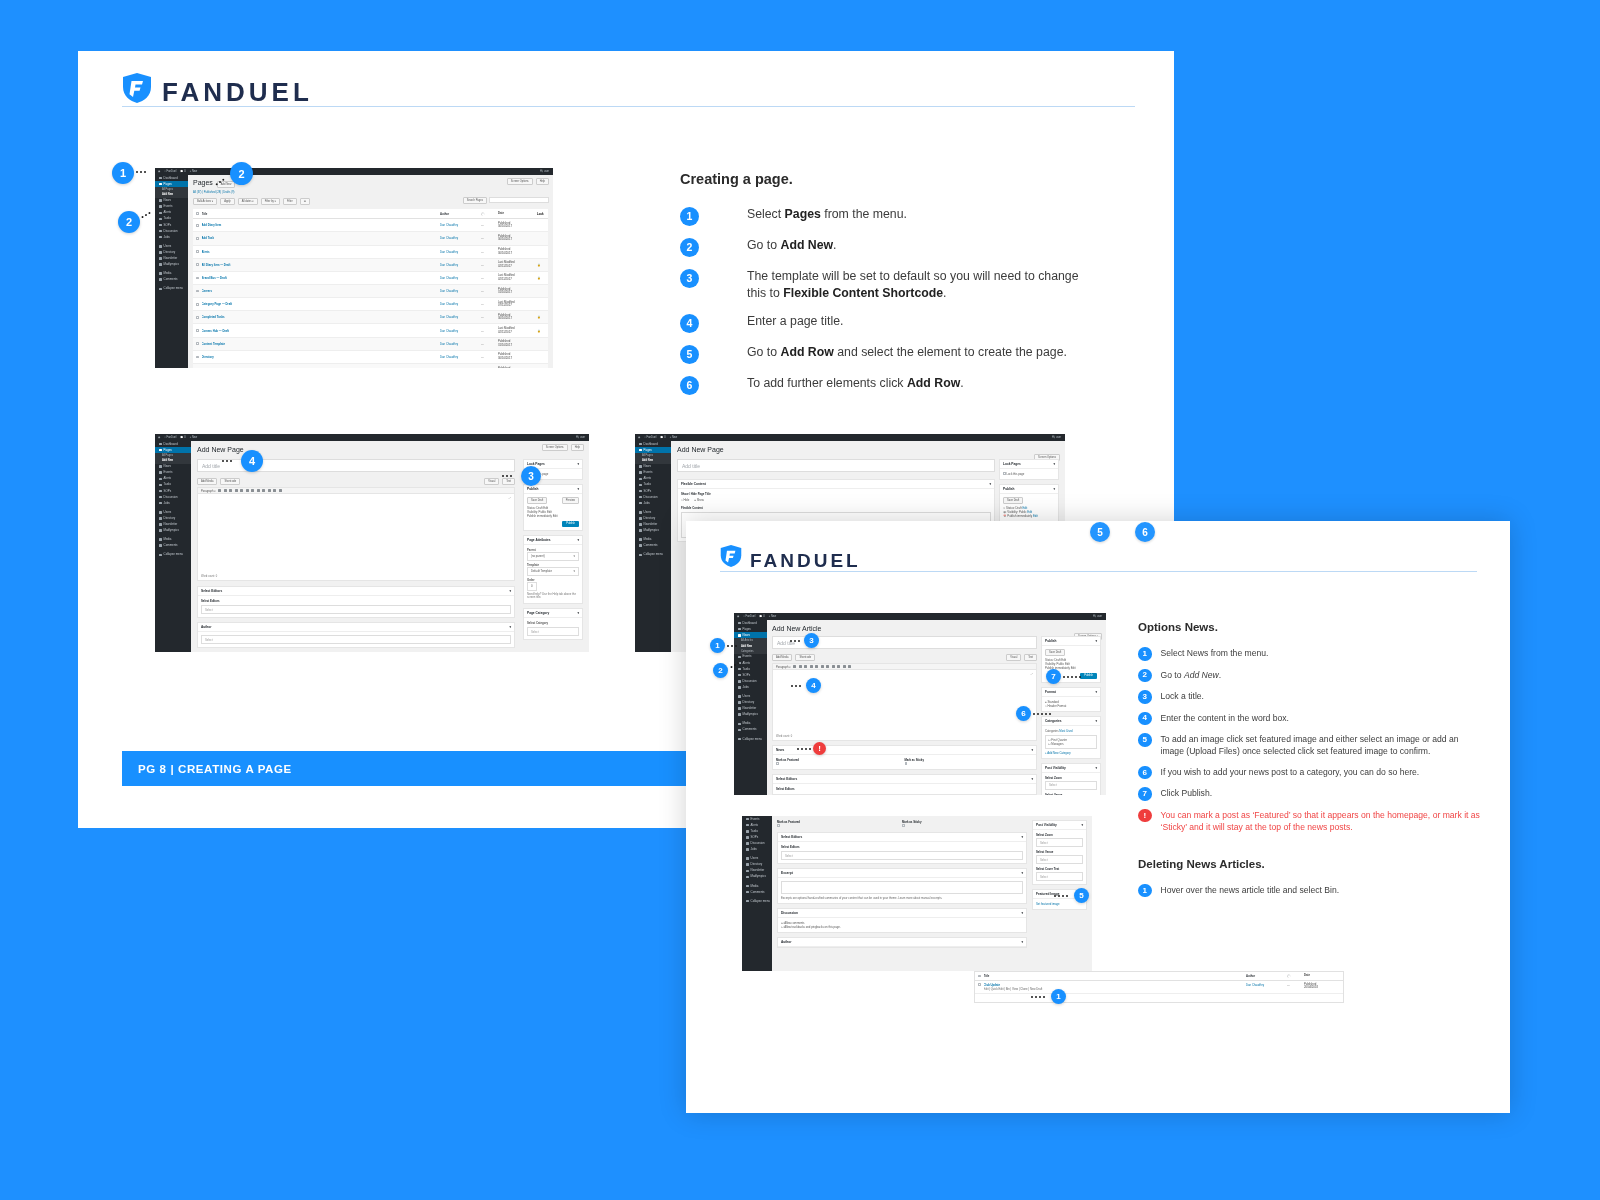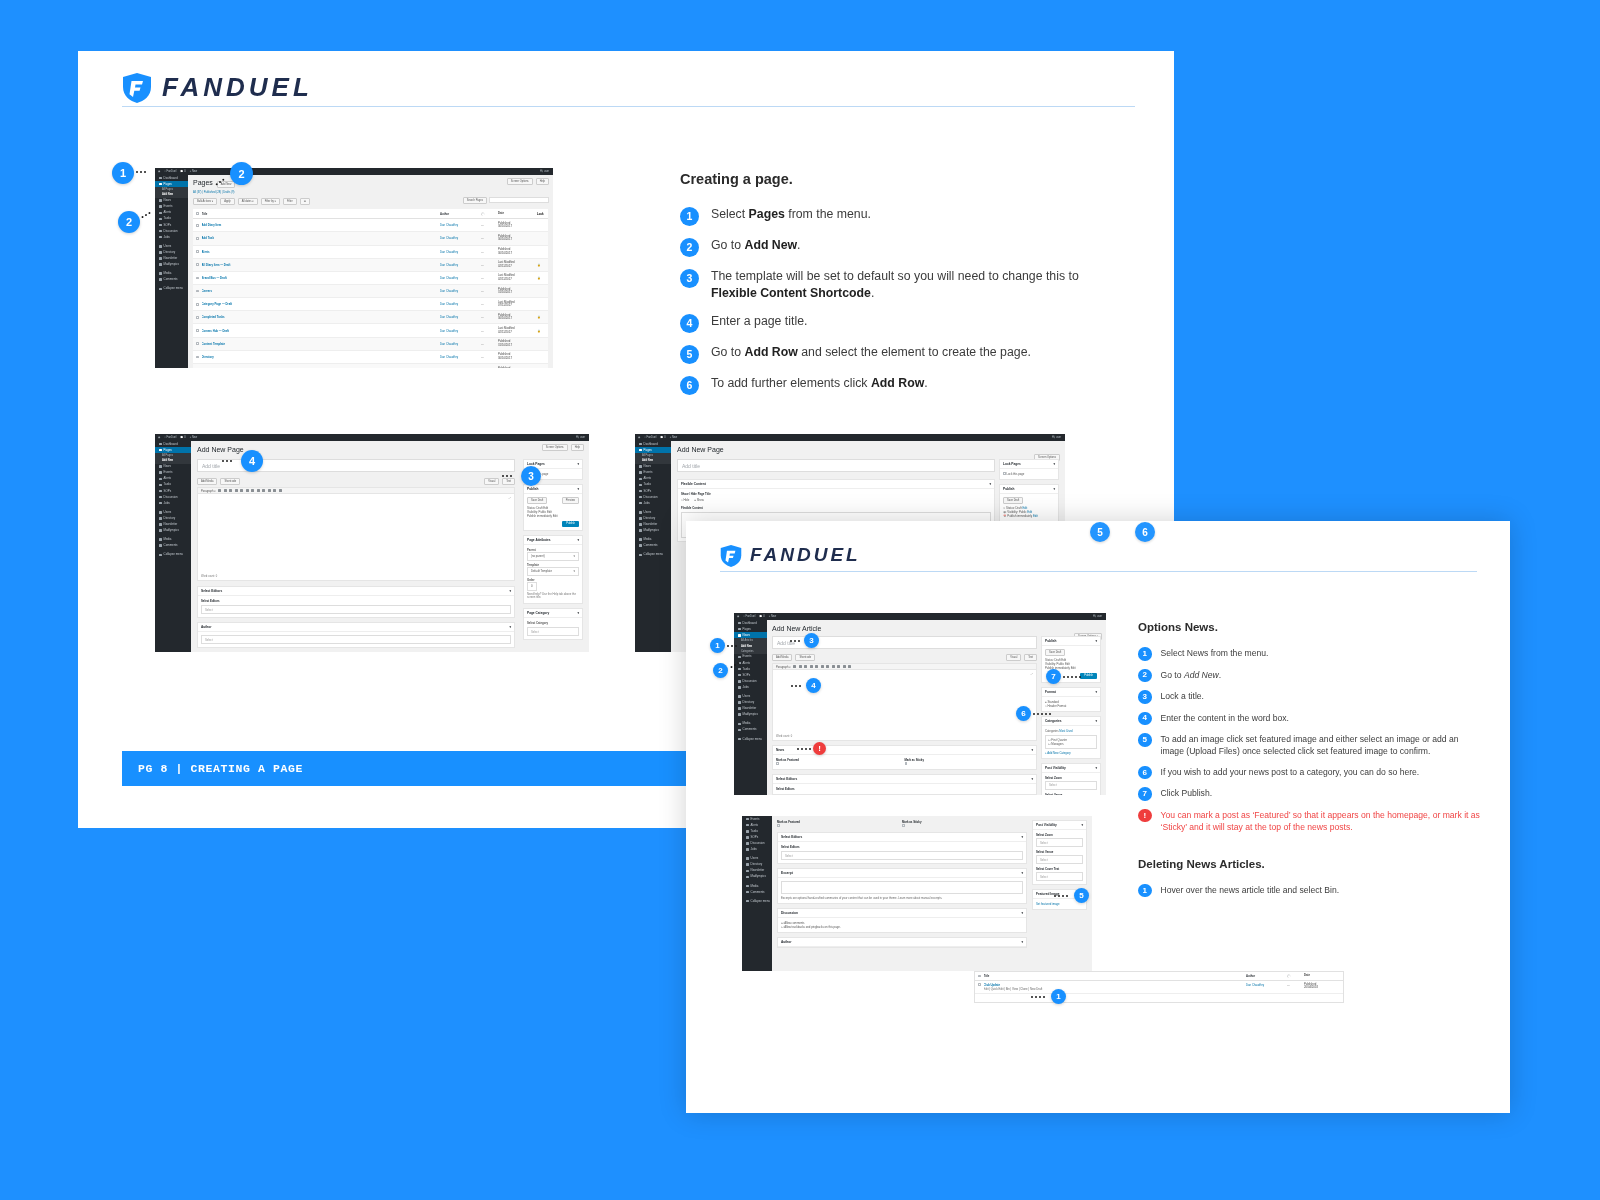--- a/index.html
+++ b/index.html
@@ -11,39 +11,39 @@
     overflow:hidden;
     position:relative;
   }
 
   
   .sheet { position:absolute; background:#ffffff; }
   #sheet-8  { left:78px;  top:51px;  width:1096px; height:777px; }
   #sheet-22 { left:686px; top:521px; width:824px; height:592px; box-shadow:0 0 26px rgba(0,0,0,.18); }
 
   
-  .logo-wrap { display:flex; align-items:flex-start;font-style:italic; }
+  .logo-wrap { display:flex; align-items:flex-end; }
   .logo-mark { flex:0 0 auto; }
   .logo-text { font-weight:bold; color:#1f2d4e; letter-spacing:3px; }
 
   #sheet-8 .logo-wrap  { position:absolute; left:44px; top:21px; }
   #sheet-8 .logo-text  { font-size:26px; letter-spacing:4px; margin-left:10px; }
   #sheet-8 .hr         { position:absolute; left:44px; top:55px; width:1013px; height:1px; background:#bcd9f5; }
 
   #sheet-22 .logo-wrap { position:absolute; left:34px; top:23px; }
   #sheet-22 .logo-text { font-size:19px; letter-spacing:3px; margin-left:8px; }
   #sheet-22 .hr        { position:absolute; left:34px; top:50px; width:757px; height:1px; background:#bcd9f5; }
 
   
   .footer-bar {
     position:absolute; background:#1890ff; color:#fff;
     display:flex; align-items:center; justify-content:space-between;
   }
   #sheet-8 .footer-bar  { left:44px; top:700px; width:1052px; height:35px; padding:0 16px; }
-  #sheet-8 .footer-left { font-size:11.5px; font-weight:bold; letter-spacing:.6px;font-family:Liberation Mono, monospace; }
+  #sheet-8 .footer-left { font-size:11.5px; font-weight:bold; letter-spacing:.6px; }
   #sheet-22 { overflow:visible; }
   .footer-left { font-size:8.5px; font-weight:bold; letter-spacing:.5px; }
 
   
   .instr-title { font-weight:bold; color:#2b2b2b; }
   .instr-list  { margin:0; padding:0; list-style:none; }
   .instr-item  { display:flex; align-items:flex-start; }
   .num-badge {
     flex:0 0 auto; border-radius:50%; background:#1890ff; color:#fff;
     display:flex; align-items:center; justify-content:center;
@@ -52,21 +52,21 @@
   .num-badge.warn { background:#ef3d3d; }
   .instr-text { color:#3c3c3c; }
   .instr-text b { font-weight:bold; color:#222; }
   .instr-text i { font-style:italic; }
   .instr-text.warn { color:#f04545; }
 
   #p8-instructions { position:absolute; left:602px; top:120px; width:420px; }
   #p8-instructions .instr-title { font-size:14.5px; margin-bottom:19px; }
   #p8-instructions .instr-item  { margin-bottom:11px; }
   #p8-instructions .num-badge   { width:19px; height:19px; font-size:10.5px; margin-right:12px; margin-top:1px; }
-  #p8-instructions .instr-text  { font-size:12.3px; line-height:1.38; }
+  #p8-instructions .instr-text  { font-size:12.3px; line-height:1.38;margin-left:36px; }
 
   #p22-instructions { position:absolute; left:452px; top:100px; width:345px; }
   #p22-instructions .instr-title { font-size:11.5px; margin-bottom:14px; }
   #p22-instructions .instr-item  { margin-bottom:8px; }
   #p22-instructions .num-badge   { width:13.5px; height:13.5px; font-size:8px; margin-right:9px; margin-top:0px; }
   #p22-instructions .instr-text  { font-size:8.6px; line-height:1.45; }
   #p22-instructions .section-gap { height:16px; }
 
   
   .callout {

